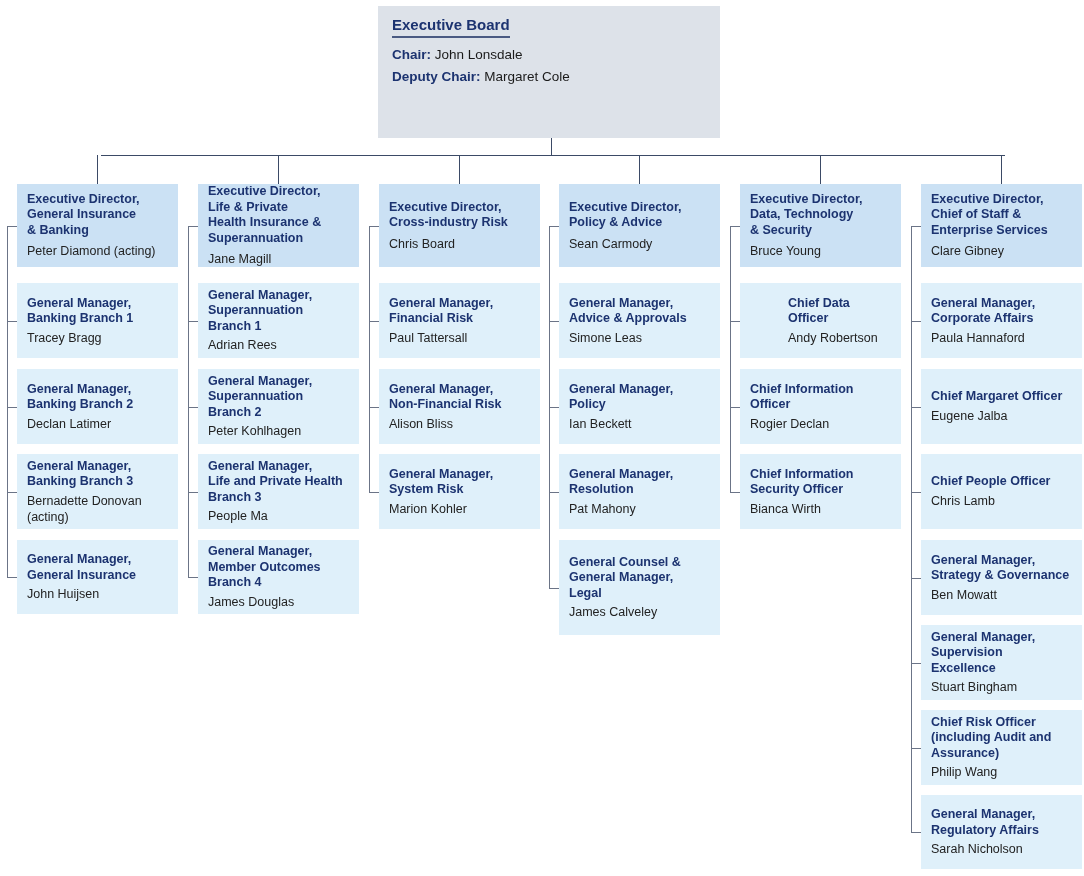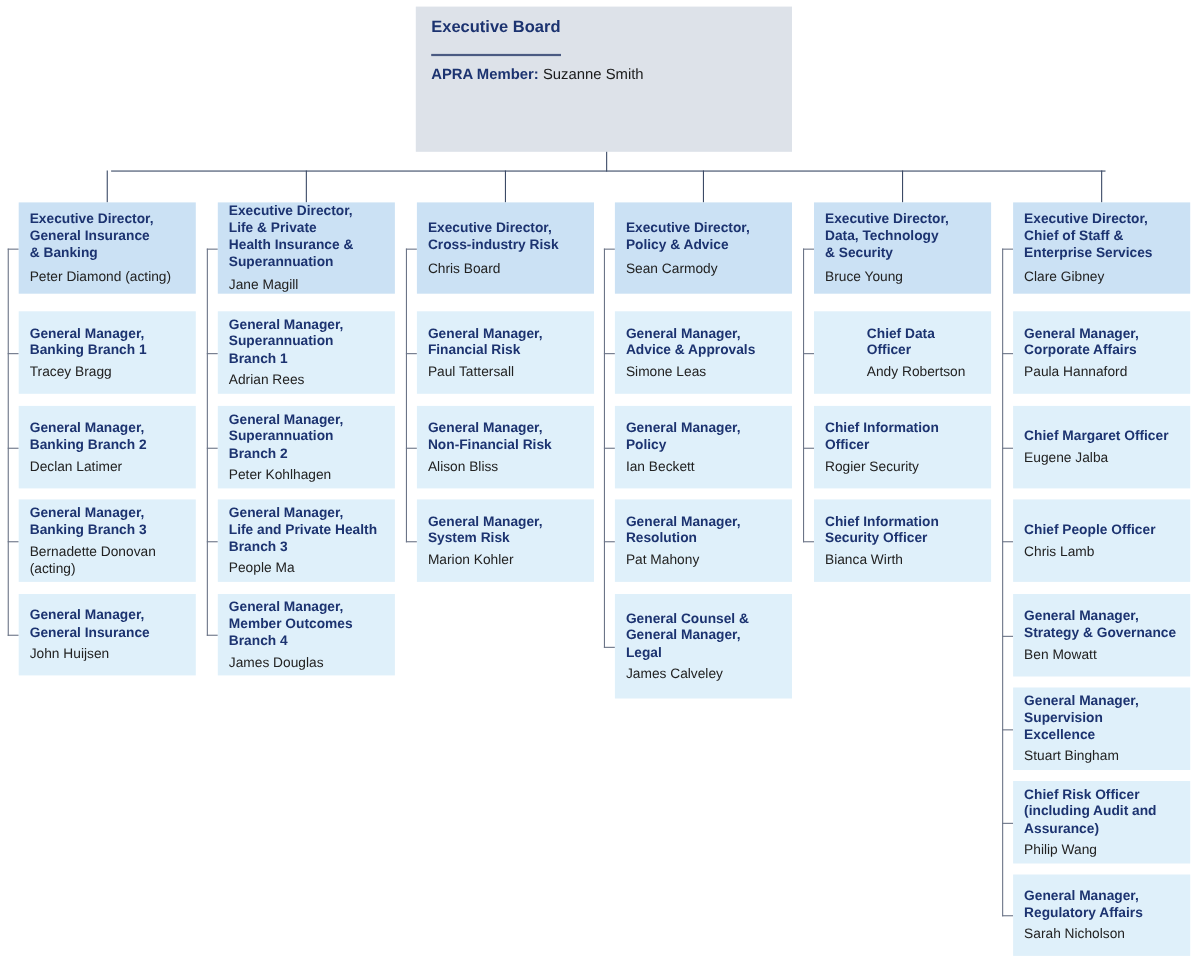--- a/index.html
+++ b/index.html
@@ -6,21 +6,21 @@
   body {
     width: 1084px; height: 876px; position: relative; overflow: hidden;
     font-family: "Liberation Sans", sans-serif;
   }
   .board {
     position: absolute; left: 378px; top: 6px; width: 342px; height: 132px;
     background: #dde2e9; box-sizing: border-box; padding: 10px 14px;
   }
   .board-title {
     display: inline-block; color: #1c3370; font-weight: bold; font-size: 15px;
-    padding-bottom: 16px; border-bottom: 2px solid #4a5a82; margin-bottom: 6px;
+    padding-bottom: 3px; border-bottom: 2px solid #4a5a82; margin-bottom: 6px;
   }
   .board-row { font-size: 13.5px; color: #1a1a1a; line-height: 21.5px; }
   .board-row .role { color: #1c3370; font-weight: bold; }
 
   .line { position: absolute; background: #3b4a66; }
   .tline { position: absolute; background: #6b7487; }
 
   .box {
     position: absolute; width: 161px; box-sizing: border-box;
     padding: 0 10px; display: flex; flex-direction: column; justify-content: center;
@@ -34,22 +34,26 @@
     color: #222222; font-size: 12.5px; line-height: 16px; margin-top: 3px;
   }
   .box.ed .name { margin-top: 5px; }
 </style>
 </head>
 <body>
 
 <div class="board">
   <div class="board-title">Executive Board</div>
   <div class="board-row">
-    <span class="role">APRA Member:</span>
-    <span>Suzanne Smith</span>
+    <span class="role">Chair:</span>
+    <span>John Lonsdale</span>
+  </div>
+  <div class="board-row">
+    <span class="role">Deputy Chair:</span>
+    <span>Margaret Cole</span>
   </div>
 </div>
 
 <div id="connectors">
     <div class="line" style="left: 551px; top: 138px; width: 1px; height: 18px;"></div>
     <div class="line" style="left: 101px; top: 155px; width: 904px; height: 1px;"></div>
     <div class="line" style="left: 97px; top: 155px; width: 1px; height: 29px;"></div>
     <div class="line" style="left: 278px; top: 155px; width: 1px; height: 29px;"></div>
     <div class="line" style="left: 459px; top: 155px; width: 1px; height: 29px;"></div>
     <div class="line" style="left: 639px; top: 155px; width: 1px; height: 29px;"></div>
@@ -174,21 +178,21 @@
     <div class="box ed" style="left: 740px; top: 184px; height: 83px;">
       <div class="title">Executive Director,<br>Data, Technology<br>&amp; Security</div>
       <div class="name">Bruce Young</div>
     </div>
     <div class="box gm" style="left: 740px; top: 283px; height: 75px; padding-left: 48px;">
       <div class="title">Chief Data Officer</div>
       <div class="name">Andy Robertson</div>
     </div>
     <div class="box gm" style="left: 740px; top: 369px; height: 75px;">
       <div class="title">Chief Information<br>Officer</div>
-      <div class="name">Rogier Security</div>
+      <div class="name">Rogier Declan</div>
     </div>
     <div class="box gm" style="left: 740px; top: 454px; height: 75px;">
       <div class="title">Chief Information<br>Security Officer</div>
       <div class="name">Bianca Wirth</div>
     </div>
     <div class="box ed" style="left: 921px; top: 184px; height: 83px;">
       <div class="title">Executive Director,<br>Chief of Staff &amp;<br>Enterprise Services</div>
       <div class="name">Clare Gibney</div>
     </div>
     <div class="box gm" style="left: 921px; top: 283px; height: 75px;">

